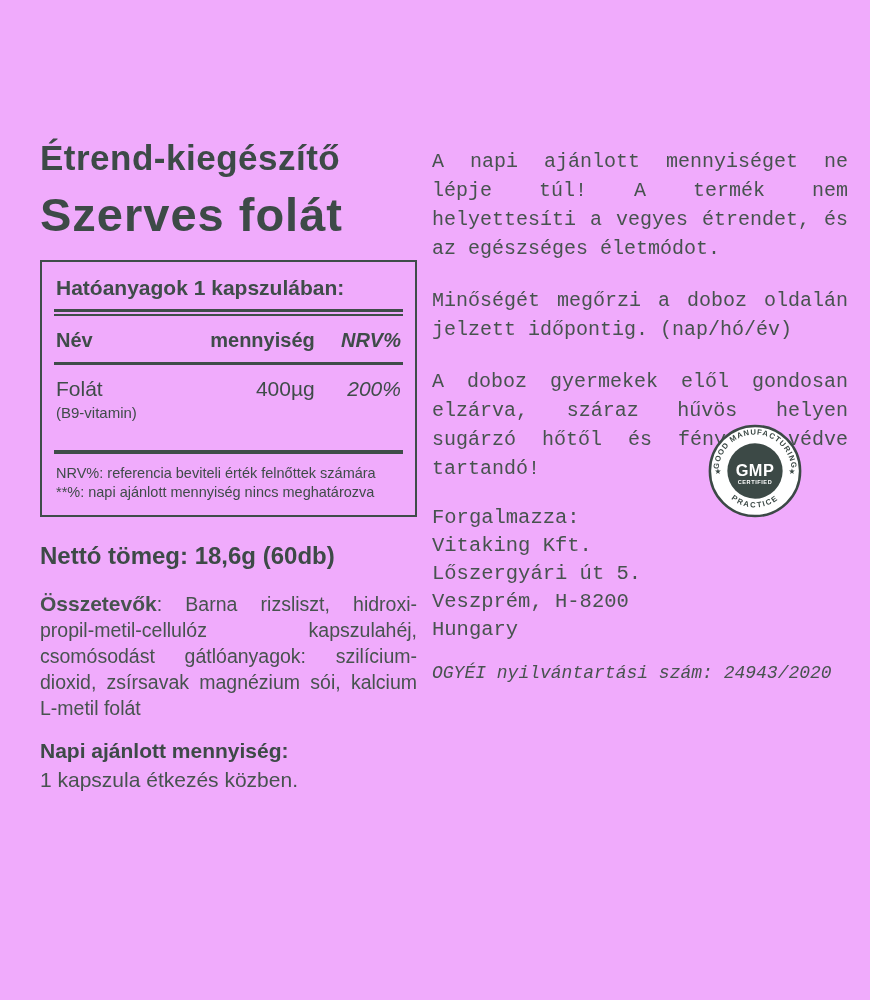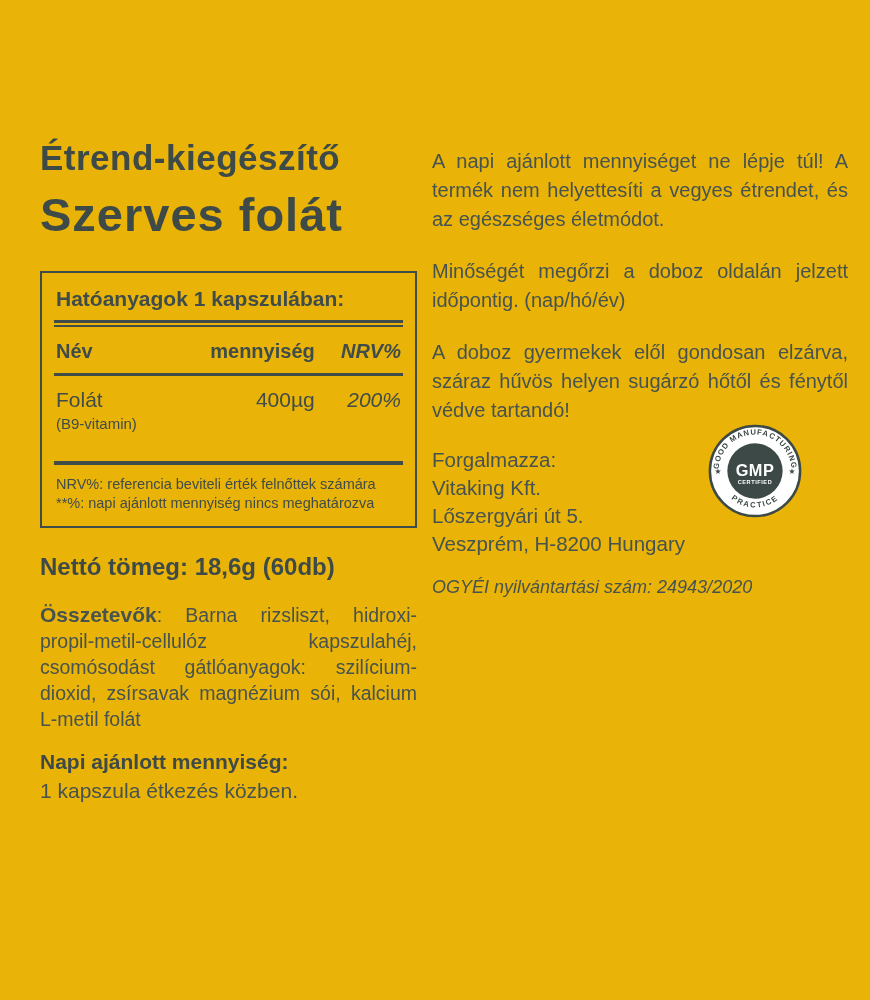--- a/index.html
+++ b/index.html
@@ -5,28 +5,28 @@
   * { box-sizing: border-box; }
   html, body { margin: 0; padding: 0; }
   body {
     width: 870px; height: 1000px;
     background: #ffffff;
     font-family: "Liberation Sans", sans-serif;
     color: #47534f;
     position: relative;
     overflow: hidden;
   }
-  .page { position: absolute; inset: 0; background: #eab308; }
+  .page { position: absolute; inset: 0; background: #f0abfc; }
 
   
   .col-left { position: absolute; left: 40px; top: 138px; width: 377px; }
   .title-line1 { font-size: 35px; font-weight: bold; color: #3d4a47; margin: 0; letter-spacing: 0.5px; }
   .title-line2 { font-size: 47px; font-weight: bold; color: #3d4a47; margin: 9px 0 0; letter-spacing: 1px; }
 
-  .supp-table { margin-top: 29px; border: 2px solid #3f4c49; padding: 8px 12px 12px; color: #3f4c49; }
+  .supp-table { margin-top: 18px; border: 2px solid #3f4c49; padding: 8px 12px 12px; color: #3f4c49; }
   .t-title { font-size: 21px; font-weight: bold; padding: 6px 2px 9px; }
   .rule-double { border-top: 3px solid #3f4c49; border-bottom: 2px solid #3f4c49; height: 7px; }
   .t-row { display: flex; }
   .t-head { font-weight: bold; font-size: 20px; padding: 13px 2px 10px; }
   .t-data { font-size: 21px; padding: 12px 2px 0; }
   .c-name { width: 36%; text-align: left; }
   .c-amount { width: 39%; text-align: right; }
   .c-nrv { width: 25%; text-align: right; font-style: italic; }
   .rule-single { border-top: 3px solid #3f4c49; }
   .rule-thick { border-top: 4px solid #3f4c49; }
@@ -34,21 +34,21 @@
   .t-foot { font-size: 14.5px; line-height: 19px; padding: 10px 2px 1px; }
 
   .net-weight { margin-top: 25px; font-size: 24px; font-weight: bold; color: #3d4a47; }
   .ingredients { margin: 21px 0 0; font-size: 19.5px; line-height: 26px; text-align: justify; }
   .ingredients .lead { font-weight: bold; font-size: 21px; }
   .dosage { margin-top: 18px; }
   .dosage-label { font-size: 21px; font-weight: bold; color: #3d4a47; }
   .dosage-text { font-size: 21px; margin-top: 5px; }
 
   
-  .col-right { position: absolute; left: 432px; top: 147px; width: 416px; }
+  .col-right { position: absolute; left: 432px; top: 147px; width: 416px; font-family: Liberation Mono, monospace; }
   .para { margin: 0 0 23px; font-size: 20px; line-height: 29px; text-align: justify; }
   .distributor { margin-top: -2px; font-size: 20.5px; line-height: 28px; width: 270px; }
   .claim { margin: 22px 0 0; font-size: 18px; font-style: italic; line-height: 25.5px; text-align: justify; width: 408px; }
   .registration { margin: 19px 0 0; font-size: 18px; font-style: italic; }
 
   
   .gmp-badge { position: absolute; left: 707px; top: 423px; width: 96px; height: 96px; }
   .gmp-badge svg { width: 100%; height: 100%; display: block; font-family: "Liberation Sans", sans-serif; }
 </style>
 </head>

